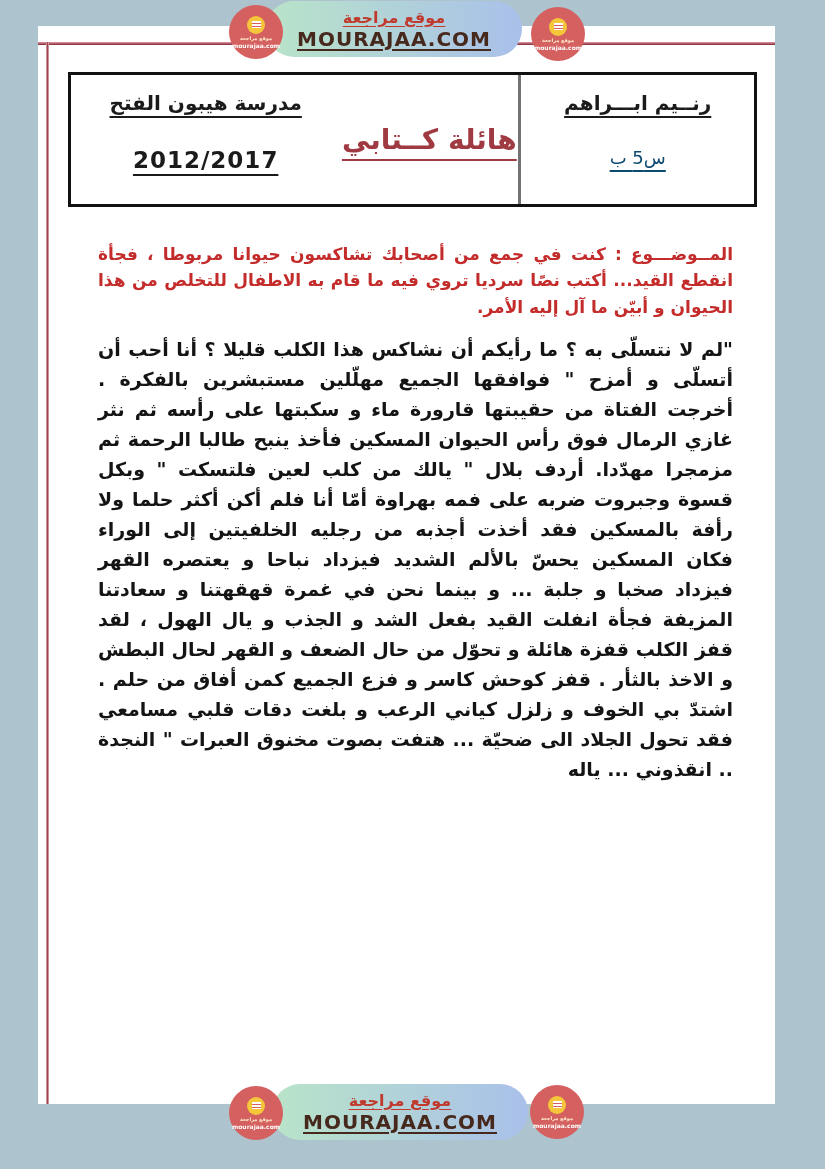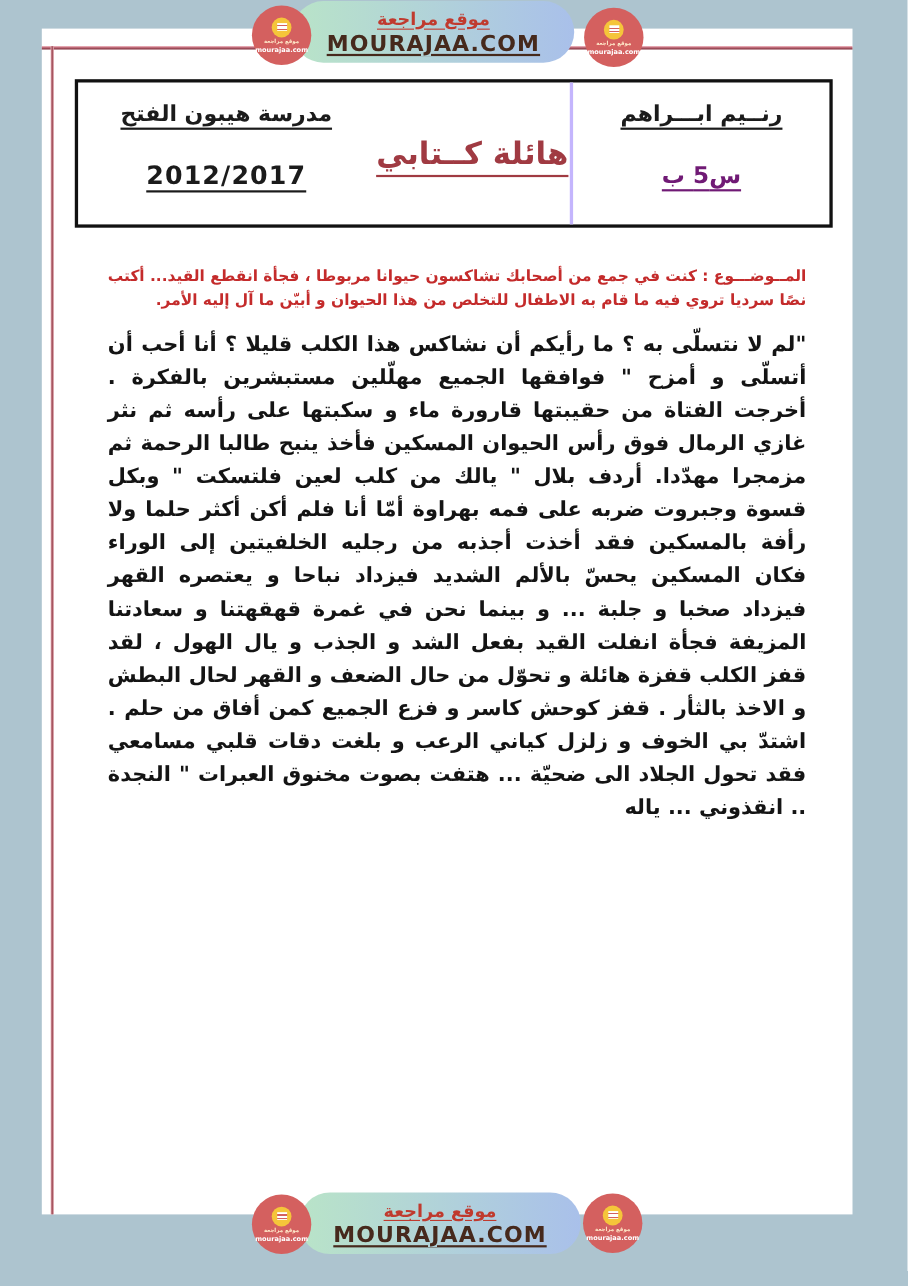--- a/index.html
+++ b/index.html
@@ -31,41 +31,41 @@
     position:relative; z-index:2;
     margin:46px 18px 0 30px; height:135px;
     display:flex; border:3px solid #111;
     background:#fff;
   }
   .cell{
     display:flex; flex-direction:column; align-items:center;
     padding-top:16px; gap:32px;
   }
   .cell + .cell{ border-left:0;padding-left:20px; }
-  .cell-student{ width:34.5%; border-left:3px solid #c4b5fd; }
+  .cell-student{ width:34.5%; border-left:3px solid #737373; }
   .cell-title{ width:29%; border-left:3px solid #111; justify-content:center; padding-top:0; }
   .cell-school{ width:36.5%; }
   .u{ text-decoration:underline; text-underline-offset:6px; text-decoration-thickness:2px; }
   .student-name,.school-name{ font-size:20px; font-weight:700; color:#1b1b1b; }
-  .student-class{ font-size:21px; font-weight:700; color:#701a75; }
+  .student-class{ font-size:18px; font-weight:400; color:#0c4a6e; }
   .school-year{ font-size:23px; font-weight:700; color:#1b1b1b; letter-spacing:1px; }
   .doc-title{
     font-size:28px; font-weight:700; color:#a03a42;
     text-underline-offset:10px;
   }
 
   
   .content{
     position:relative; z-index:2;
     direction:rtl; text-align:justify;
     padding:0 42px 0 60px;
   }
   .topic{
     margin-top:34px;
-    color:#c42b2b; font-weight:700; font-size:14px; line-height:1.55;
+    color:#c42b2b; font-weight:700; font-size:17px; line-height:1.55;
   }
   .topic-label{ letter-spacing:0.5px; }
   .body-par{
     color:#141414; font-weight:700; font-size:19px; line-height:1.58;
   }
   .par-1{ margin-top:28px; }
   .par-2{ margin-top:14px; }
 
   
   .banner-pill{

